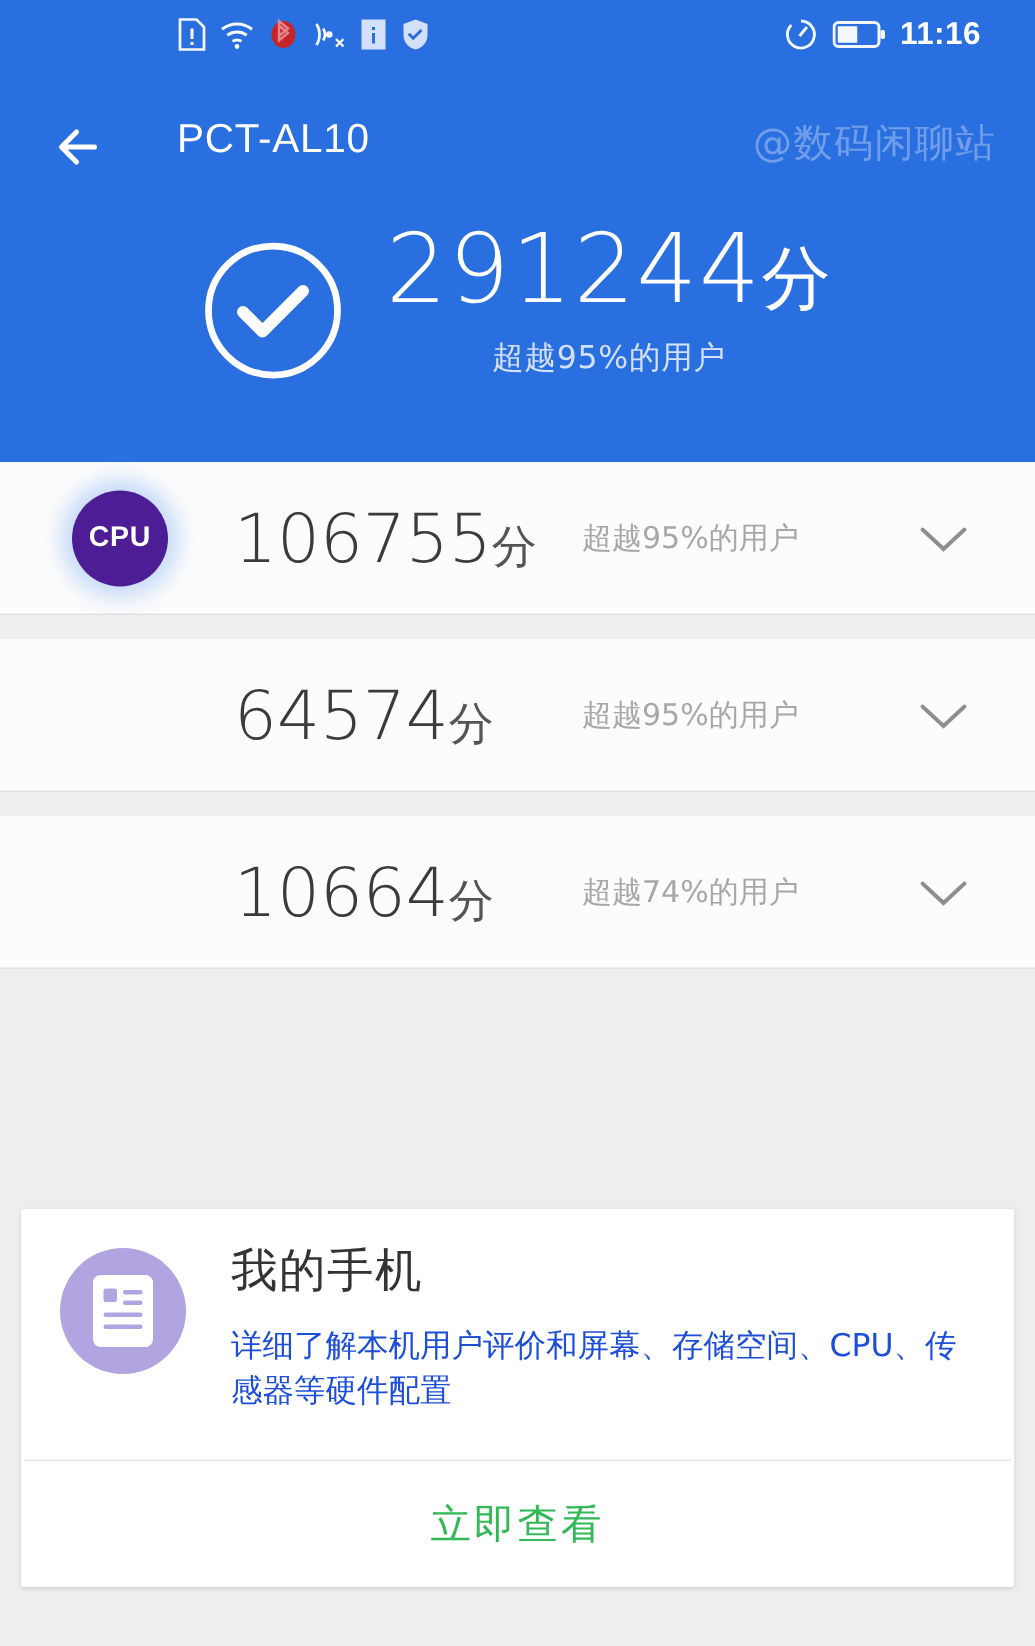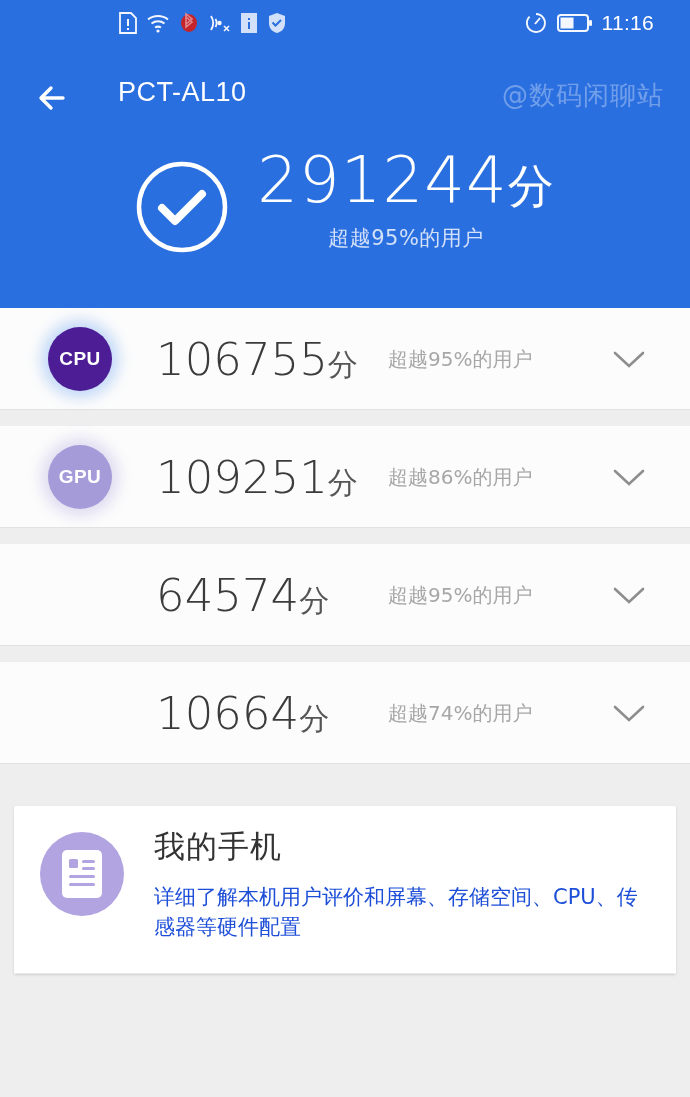--- a/index.html
+++ b/index.html
@@ -19,21 +19,21 @@
   }
   .statusbar {
     position:relative; height:54px; width:100%;
   }
   .sb-left {
     position:absolute; left:118px; top:11px;
     display:flex; align-items:center; gap:8px;
   }
   .sb-right {
     position:absolute; right:36px; top:11px;
-    display:flex; align-items:center; gap:9px;
+    display:flex; align-items:center; gap:9px;font-weight:bold;
   }
   .sb-icon { display:block; opacity:.95; }
   .sb-time {
     color:#ffffff; font-size:21px; letter-spacing:.3px;
     font-family:"Liberation Sans",sans-serif;
   }
 
   
   .navbar { position:absolute; left:0; top:62px; width:100%; height:70px; }
   .back-btn {
@@ -218,30 +218,20 @@
       <div class="badge" style="background:#4c1d95;box-shadow:0 0 14px 7px rgba(185,210,247,.85);">
         <span>CPU</span>
       </div>
       <div class="row-score"><span>106755</span><span class="unit">分</span></div>
       <div class="row-sub">超越95%的用户</div>
       <svg class="chev" viewBox="0 0 34 20">
         <path d="M3 4l14 13L31 4" fill="none" stroke="#8e8e8e" stroke-width="2.6" stroke-linecap="round"></path>
       </svg>
     </div>
 
-    <div class="row">
-      <div class="badge" style="background:#a49bd8;box-shadow:0 0 14px 7px rgba(221,216,240,.9);">
-        <span>GPU</span>
-      </div>
-      <div class="row-score"><span>109251</span><span class="unit">分</span></div>
-      <div class="row-sub">超越86%的用户</div>
-      <svg class="chev" viewBox="0 0 34 20">
-        <path d="M3 4l14 13L31 4" fill="none" stroke="#8e8e8e" stroke-width="2.6" stroke-linecap="round"></path>
-      </svg>
-    </div>
 
     <div class="row">
       <div class="row-score"><span>64574</span><span class="unit">分</span></div>
       <div class="row-sub">超越95%的用户</div>
       <svg class="chev" viewBox="0 0 34 20">
         <path d="M3 4l14 13L31 4" fill="none" stroke="#8e8e8e" stroke-width="2.6" stroke-linecap="round"></path>
       </svg>
     </div>
 
     <div class="row">
@@ -264,15 +254,16 @@
           <rect x="10" y="27" width="26" height="3" rx="1.5" fill="#b1a4e0"></rect>
           <rect x="10" y="35" width="26" height="3" rx="1.5" fill="#b1a4e0"></rect>
         </svg>
       </div>
       <div class="card-text">
         <div class="card-title">我的手机</div>
         <div class="card-desc">详细了解本机用户评价和屏幕、存储空间、CPU、传感器等硬件配置</div>
       </div>
     </div>
     <div class="card-divider"></div>
+    <div class="card-action">立即查看</div>
   </div>
 
 </div>
 
 </body></html>

